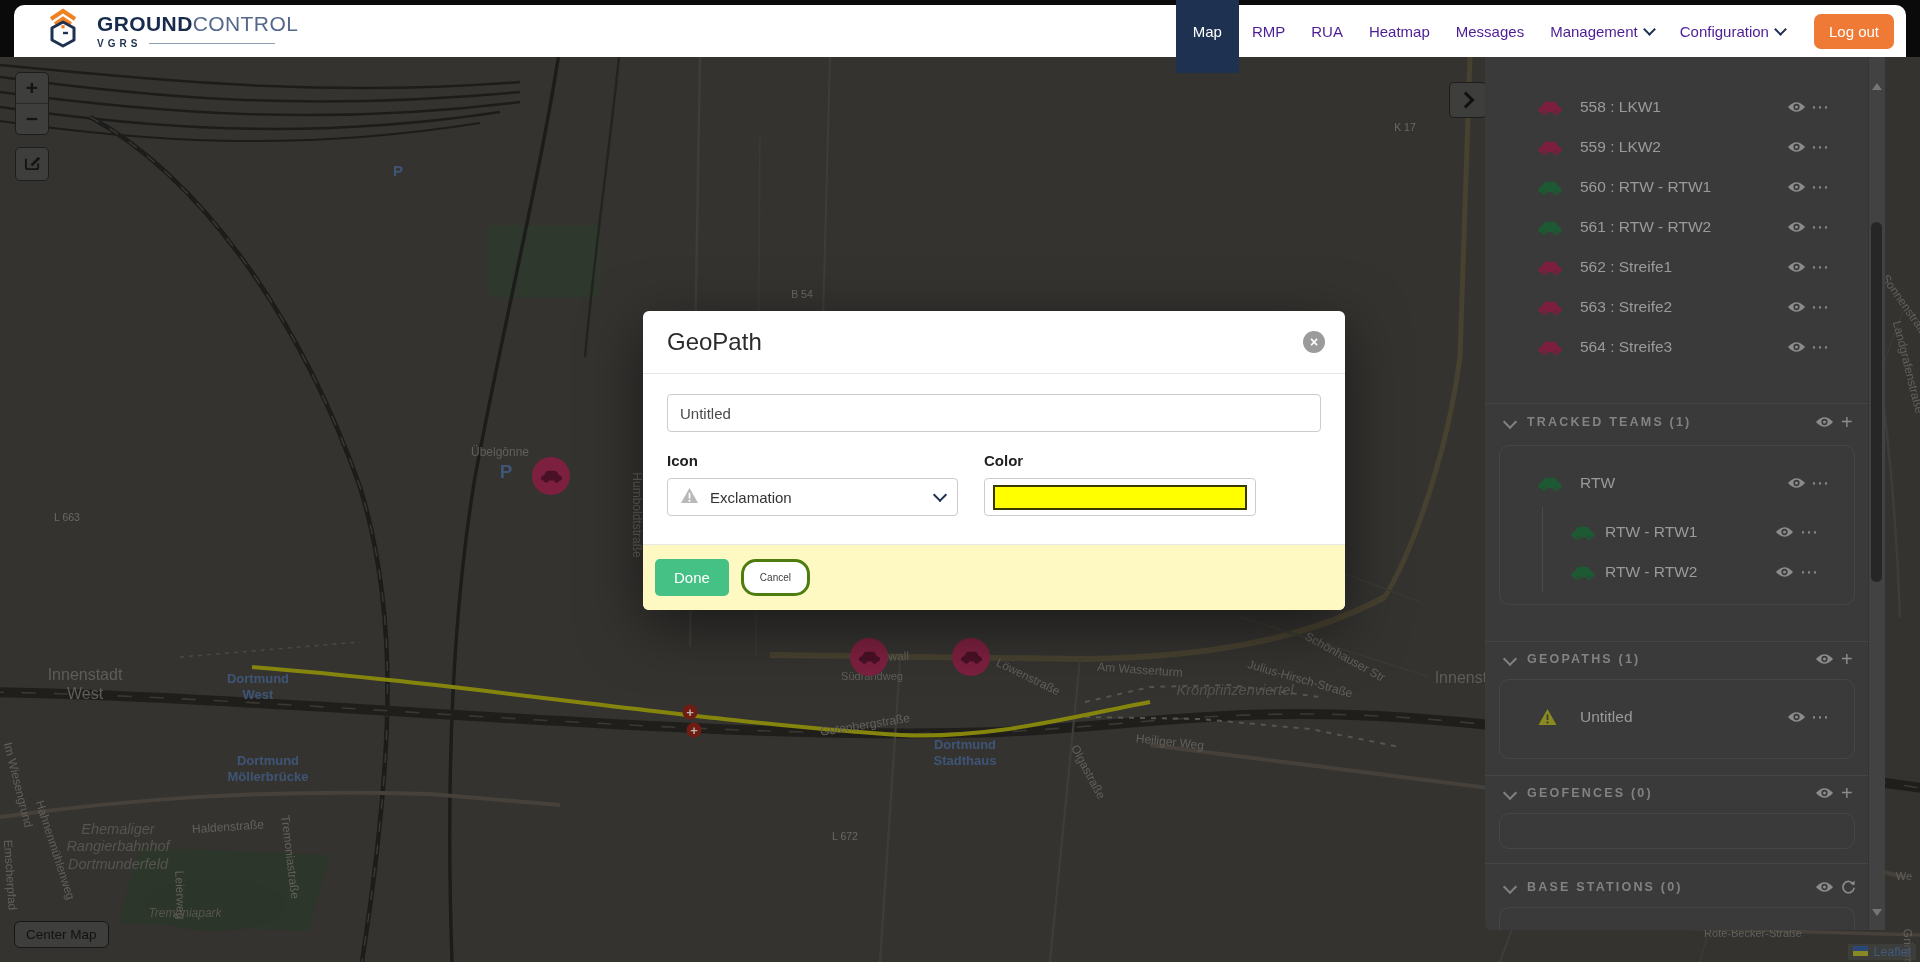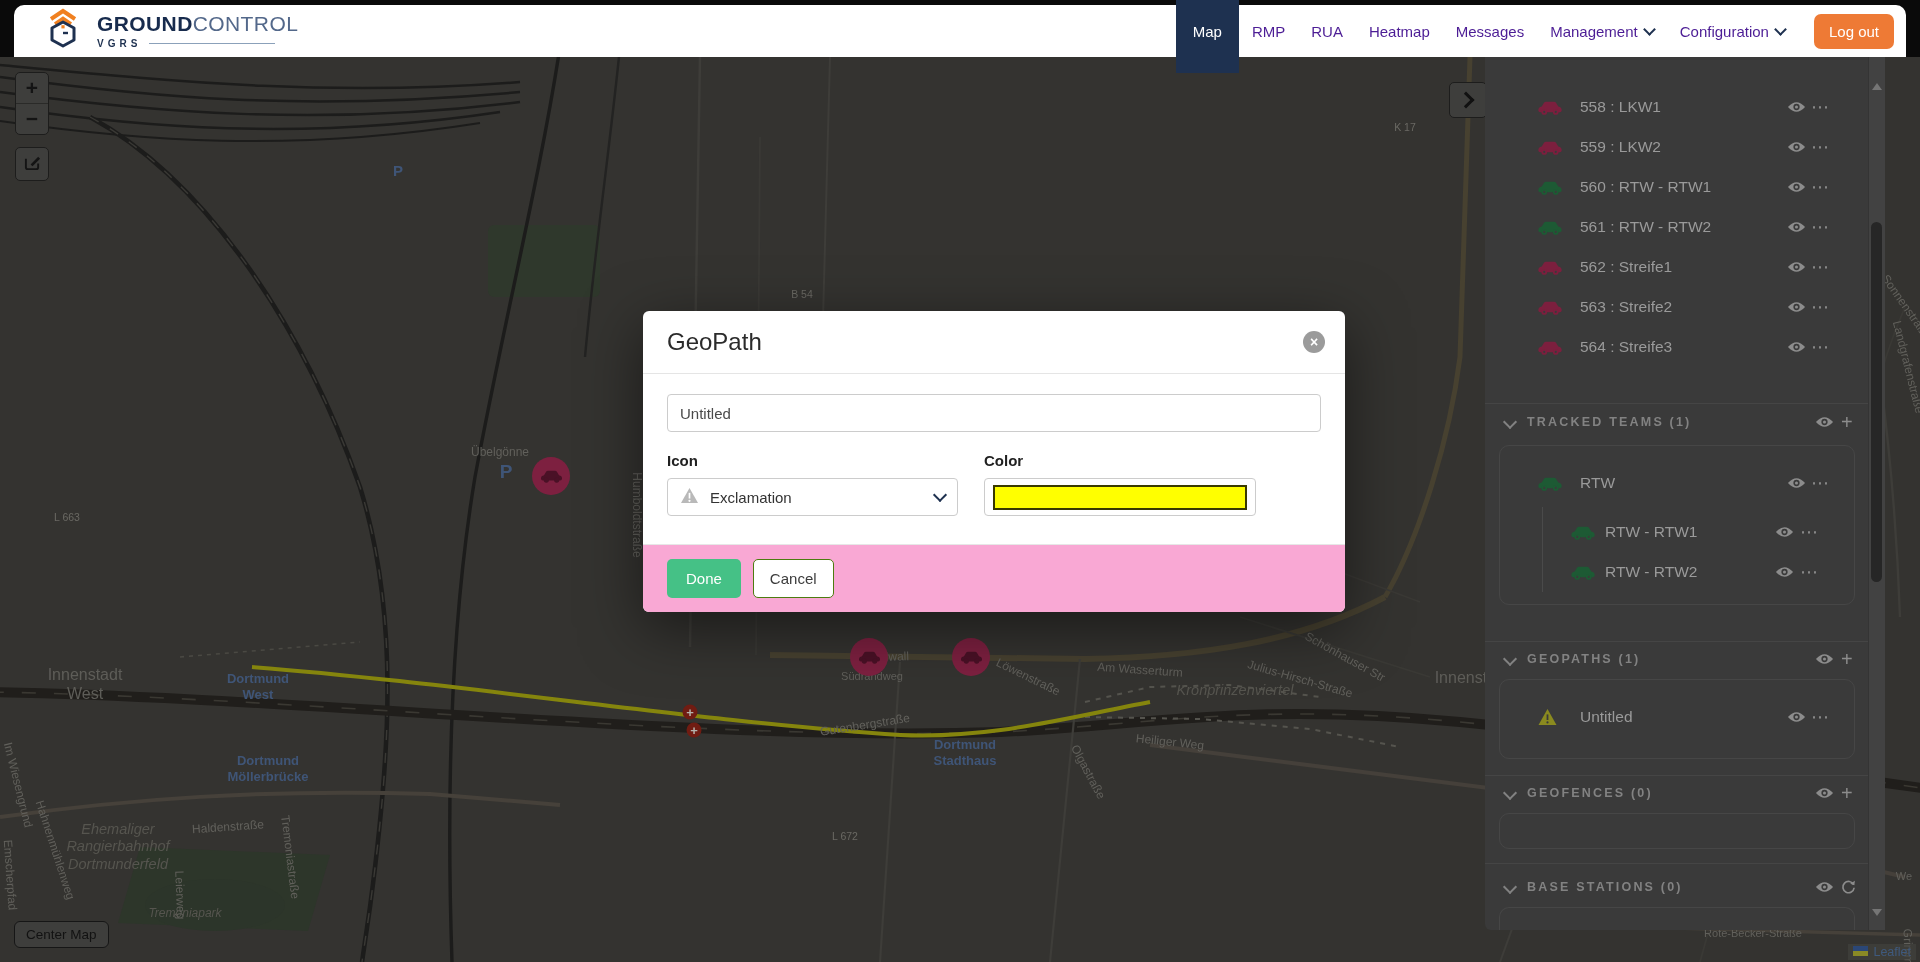--- a/index.html
+++ b/index.html
@@ -99,25 +99,25 @@
   .m-row{display:flex;gap:26px;margin-top:20px;}
   .m-col-icon{width:291px;} .m-col-color{width:272px;}
   .m-select{height:38px;border:1px solid #ccc;border-radius:4px;display:flex;align-items:center;
             padding:0 12px;gap:11px;cursor:pointer;box-sizing:border-box;}
   .m-select .txt{font-size:15px;color:#333;flex:1;}
   .m-select .chev{width:8px;height:8px;border-right:2.6px solid #1e3150;border-bottom:2.6px solid #1e3150;
                   transform:rotate(45deg);margin-top:-4px;}
   .m-colorbox{height:38px;border:1px solid #ccc;border-radius:4px;display:flex;align-items:center;
               padding:0 8px;box-sizing:border-box;cursor:pointer;}
   .m-swatch{flex:1;height:21px;border:2px solid #3a3a00;}
-  .m-foot{background:#f9a8d4;border-top:1px solid #e7e7e7;padding:14px 24px;border-radius:0 0 6px 6px;display:flex;gap:12px;}
+  .m-foot{background:#fef9c3;border-top:1px solid #e7e7e7;padding:14px 12px;border-radius:0 0 6px 6px;display:flex;gap:12px;}
   .btn-done{background:#45c186;color:#fff;border:none;border-radius:5px;padding:10px 19px;
             font-size:15px;font-family:inherit;cursor:pointer;}
-  .btn-cancel{background:#fff;color:#3c3c3c;border:1px solid #4d7c0f;border-radius:5px;
-              padding:10px 16px;font-size:15px;font-family:inherit;cursor:pointer;}
+  .btn-cancel{background:#fff;color:#3c3c3c;border:3px solid #4d7c0f;border-radius:15px;
+              padding:10px 16px;font-size:10px;font-family:inherit;cursor:pointer;}
 </style>
 </head>
 <body>
 
 <div class="app">
 
   <nav class="navbar">
     <div class="brand">
       <span>
         <svg width="46" height="46" viewBox="0 0 46 46">

